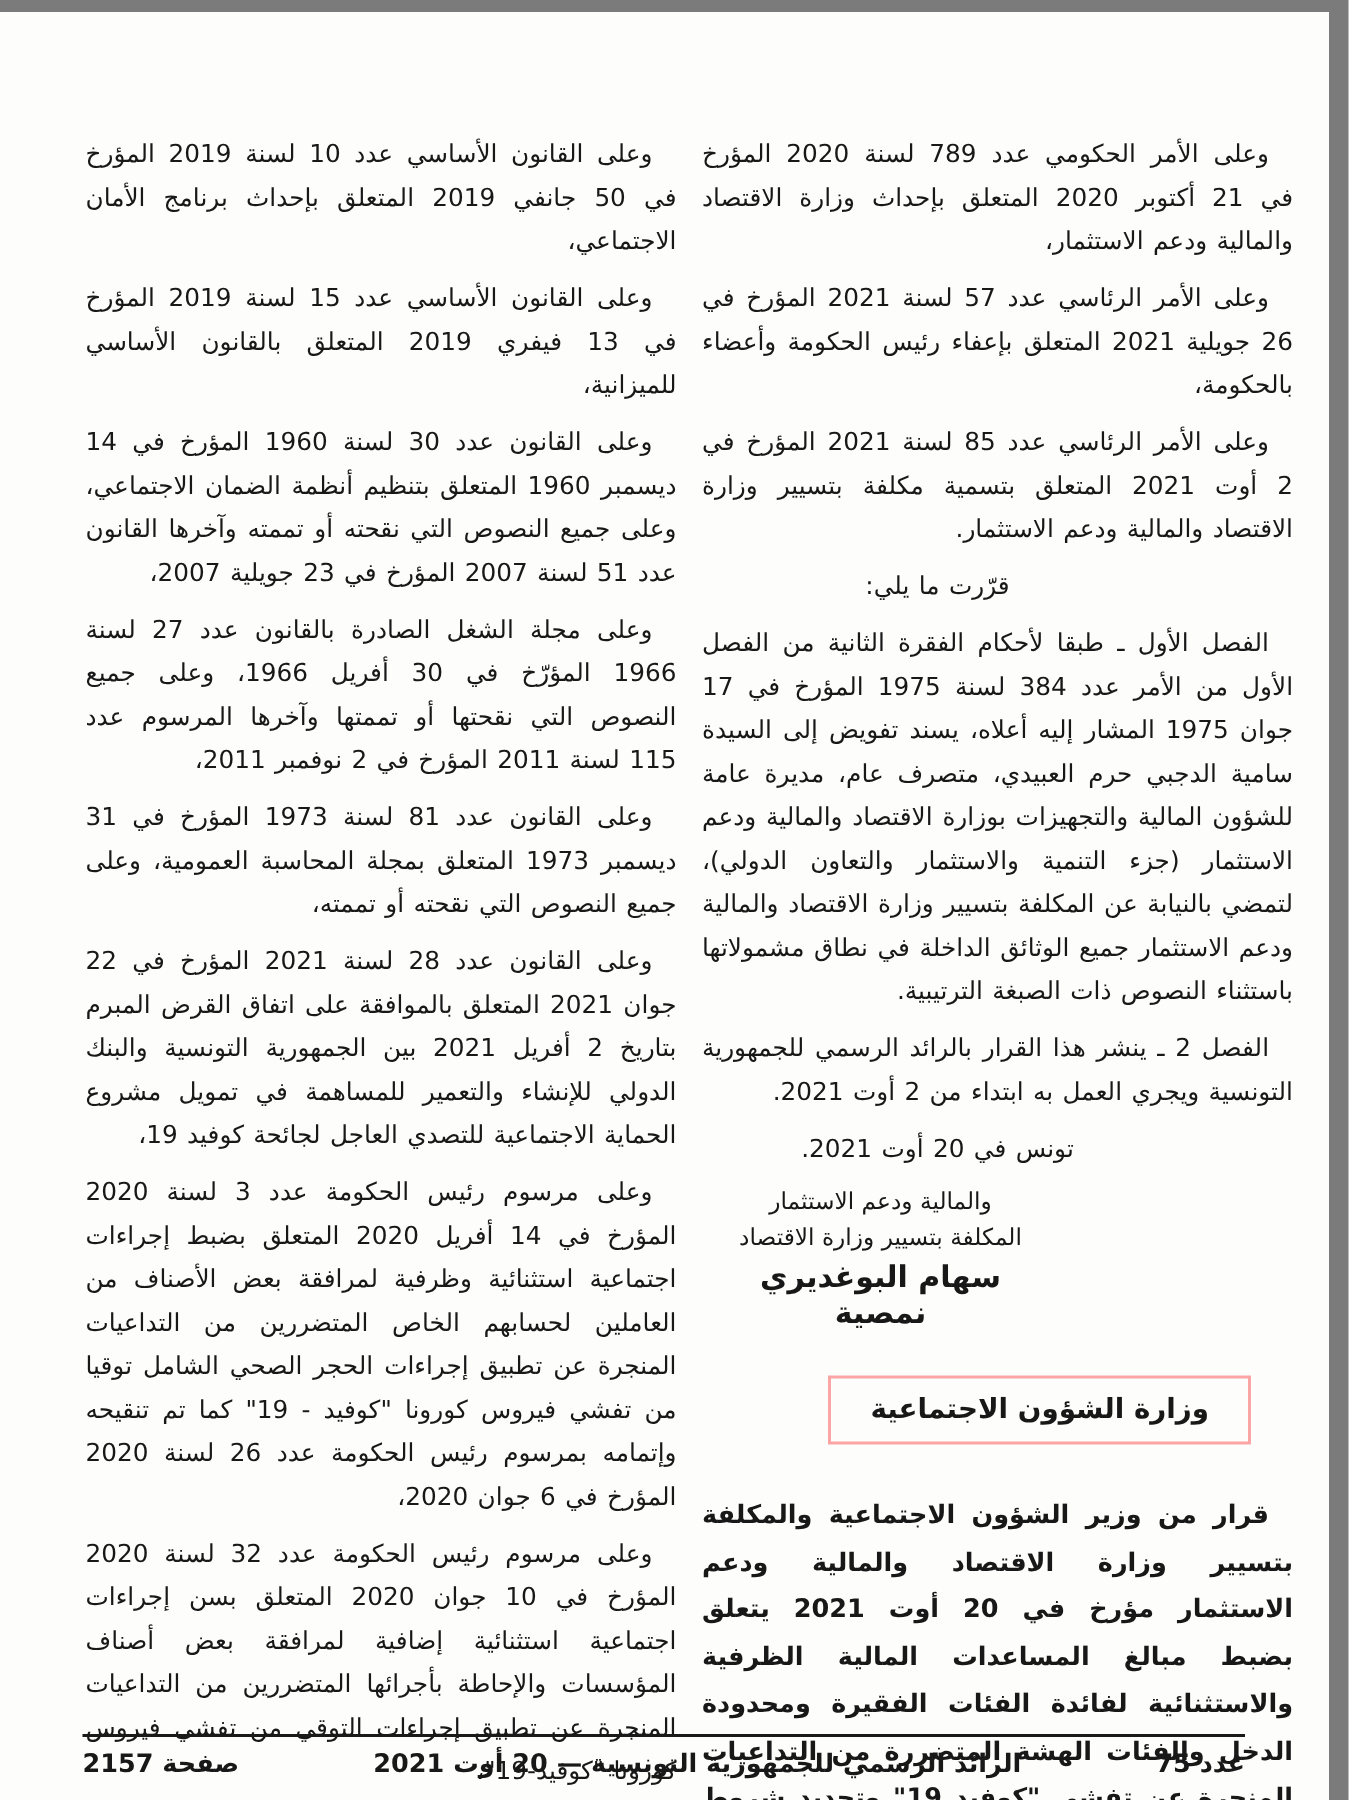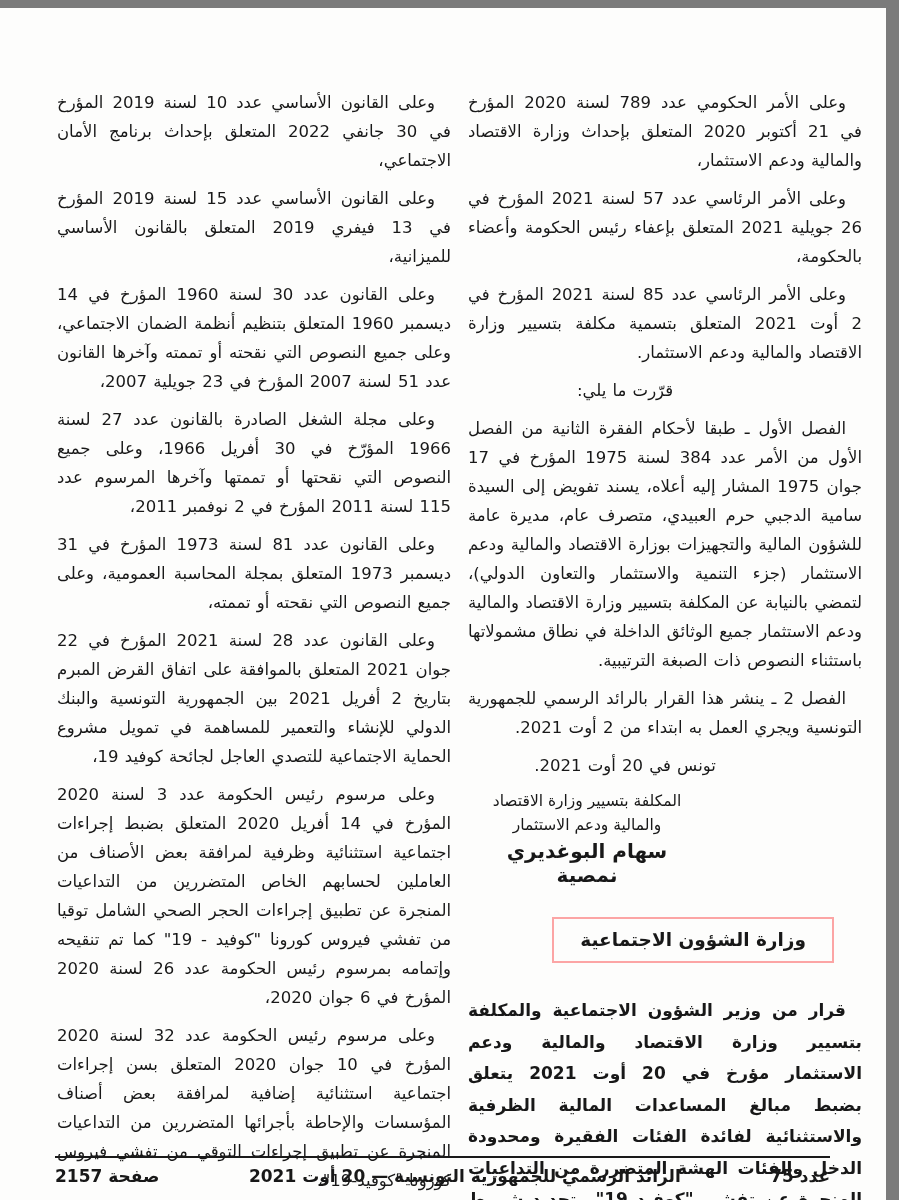--- a/index.html
+++ b/index.html
@@ -103,33 +103,33 @@
       <div class="col">
         <p class="para">وعلى الأمر الحكومي عدد 789 لسنة 2020 المؤرخ في 21 أكتوبر 2020 المتعلق بإحداث وزارة الاقتصاد والمالية ودعم الاستثمار،</p>
         <p class="para">وعلى الأمر الرئاسي عدد 57 لسنة 2021 المؤرخ في 26 جويلية 2021 المتعلق بإعفاء رئيس الحكومة وأعضاء بالحكومة،</p>
         <p class="para">وعلى الأمر الرئاسي عدد 85 لسنة 2021 المؤرخ في 2 أوت 2021 المتعلق بتسمية مكلفة بتسيير وزارة الاقتصاد والمالية ودعم الاستثمار.</p>
         <p class="para short">قرّرت ما يلي:</p>
         <p class="para">الفصل الأول ـ طبقا لأحكام الفقرة الثانية من الفصل الأول من الأمر عدد 384 لسنة 1975 المؤرخ في 17 جوان 1975 المشار إليه أعلاه، يسند تفويض إلى السيدة سامية الدجبي حرم العبيدي، متصرف عام، مديرة عامة للشؤون المالية والتجهيزات بوزارة الاقتصاد والمالية ودعم الاستثمار (جزء التنمية والاستثمار والتعاون الدولي)، لتمضي بالنيابة عن المكلفة بتسيير وزارة الاقتصاد والمالية ودعم الاستثمار جميع الوثائق الداخلة في نطاق مشمولاتها باستثناء النصوص ذات الصبغة الترتيبية.</p>
         <p class="para">الفصل 2 ـ ينشر هذا القرار بالرائد الرسمي للجمهورية التونسية ويجري العمل به ابتداء من 2 أوت 2021.</p>
         <p class="para short">تونس في 20 أوت 2021.</p>
 
         <div class="sig-block">
+          <div>والمالية ودعم الاستثمار</div>
           <div>المكلفة بتسيير وزارة الاقتصاد</div>
-          <div>والمالية ودعم الاستثمار</div>
           <div class="sig-name">سهام البوغديري نمصية</div>
         </div>
 
         <div class="ministry-box">وزارة الشؤون الاجتماعية</div>
 
         <p class="para decree-title">قرار من وزير الشؤون الاجتماعية والمكلفة بتسيير وزارة الاقتصاد والمالية ودعم الاستثمار مؤرخ في 20 أوت 2021 يتعلق بضبط مبالغ المساعدات المالية الظرفية والاستثنائية لفائدة الفئات الفقيرة ومحدودة الدخل والفئات الهشة المتضررة من التداعيات المنجرة عن تفشي "كوفيد 19" وتحديد شروط وإجراءات صرفها.</p>
 
       </div>
 
       <div class="col">
-        <p class="para">وعلى القانون الأساسي عدد 10 لسنة 2019 المؤرخ في 30 جانفي 2022 المتعلق بإحداث برنامج الأمان الاجتماعي،</p>
+        <p class="para">وعلى القانون الأساسي عدد 10 لسنة 2019 المؤرخ في 50 جانفي 2019 المتعلق بإحداث برنامج الأمان الاجتماعي،</p>
         <p class="para">وعلى القانون الأساسي عدد 15 لسنة 2019 المؤرخ في 13 فيفري 2019 المتعلق بالقانون الأساسي للميزانية،</p>
         <p class="para">وعلى القانون عدد 30 لسنة 1960 المؤرخ في 14 ديسمبر 1960 المتعلق بتنظيم أنظمة الضمان الاجتماعي، وعلى جميع النصوص التي نقحته أو تممته وآخرها القانون عدد 51 لسنة 2007 المؤرخ في 23 جويلية 2007،</p>
         <p class="para">وعلى مجلة الشغل الصادرة بالقانون عدد 27 لسنة 1966 المؤرّخ في 30 أفريل 1966، وعلى جميع النصوص التي نقحتها أو تممتها وآخرها المرسوم عدد 115 لسنة 2011 المؤرخ في 2 نوفمبر 2011،</p>
         <p class="para">وعلى القانون عدد 81 لسنة 1973 المؤرخ في 31 ديسمبر 1973 المتعلق بمجلة المحاسبة العمومية، وعلى جميع النصوص التي نقحته أو تممته،</p>
         <p class="para">وعلى القانون عدد 28 لسنة 2021 المؤرخ في 22 جوان 2021 المتعلق بالموافقة على اتفاق القرض المبرم بتاريخ 2 أفريل 2021 بين الجمهورية التونسية والبنك الدولي للإنشاء والتعمير للمساهمة في تمويل مشروع الحماية الاجتماعية للتصدي العاجل لجائحة كوفيد 19،</p>
         <p class="para">وعلى مرسوم رئيس الحكومة عدد 3 لسنة 2020 المؤرخ في 14 أفريل 2020 المتعلق بضبط إجراءات اجتماعية استثنائية وظرفية لمرافقة بعض الأصناف من العاملين لحسابهم الخاص المتضررين من التداعيات المنجرة عن تطبيق إجراءات الحجر الصحي الشامل توقيا من تفشي فيروس كورونا "كوفيد - 19" كما تم تنقيحه وإتمامه بمرسوم رئيس الحكومة عدد 26 لسنة 2020 المؤرخ في 6 جوان 2020،</p>
         <p class="para">وعلى مرسوم رئيس الحكومة عدد 32 لسنة 2020 المؤرخ في 10 جوان 2020 المتعلق بسن إجراءات اجتماعية استثنائية إضافية لمرافقة بعض أصناف المؤسسات والإحاطة بأجرائها المتضررين من التداعيات المنجرة عن تطبيق إجراءات التوقي من تفشي فيروس كورونا "كوفيد-19"،</p>
 
       </div>
 

